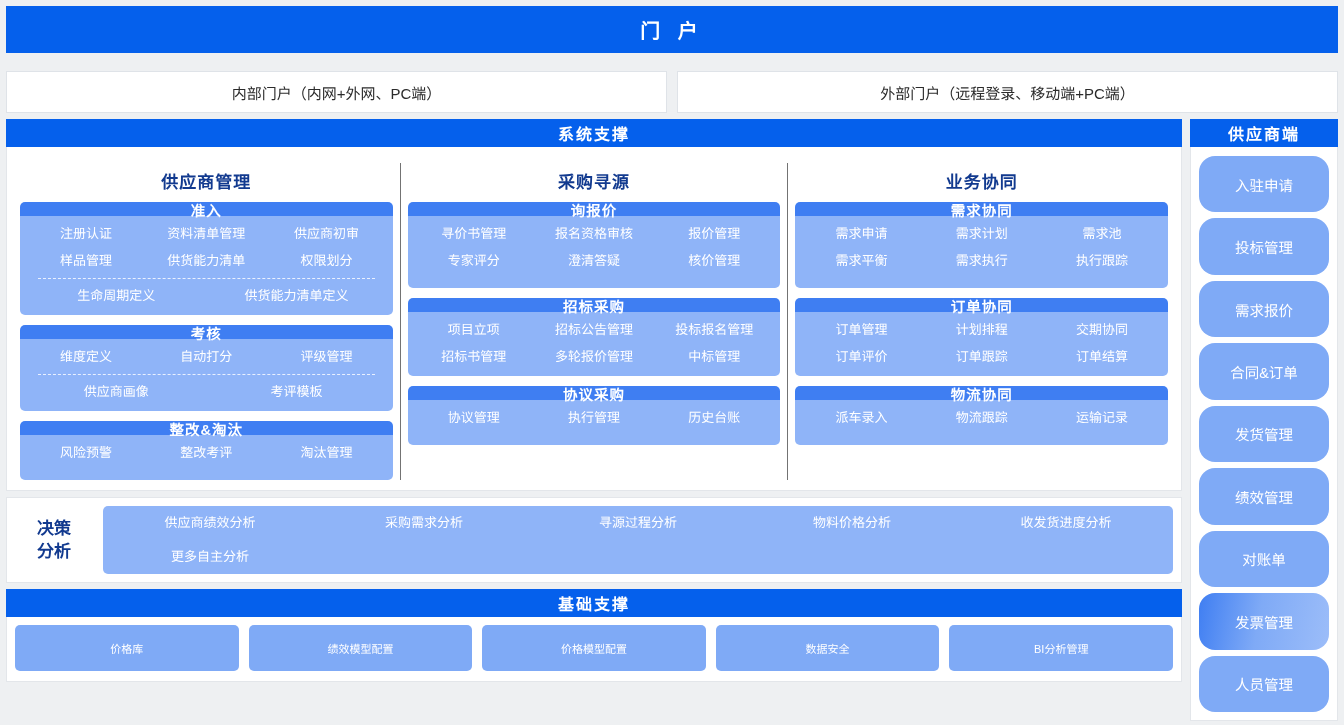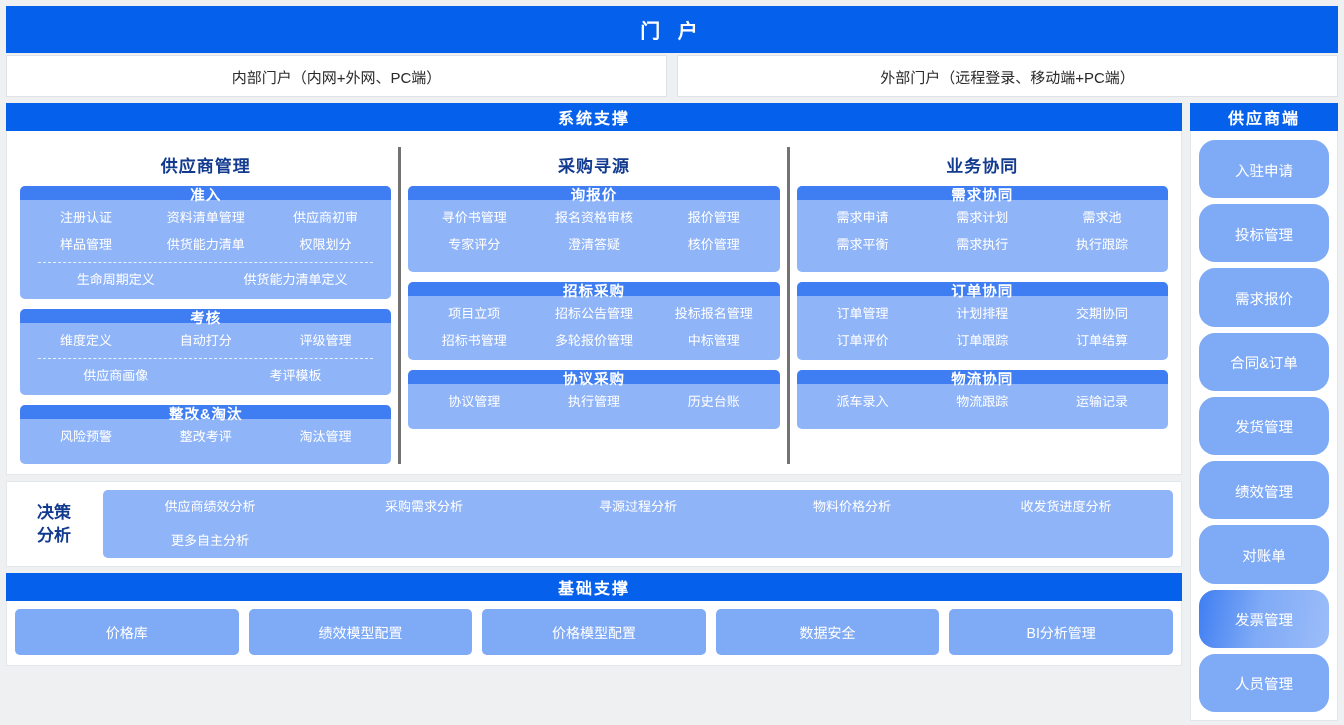--- a/index.html
+++ b/index.html
@@ -31,21 +31,21 @@
     letter-spacing: 6px;
     display: flex;
     align-items: center;
     justify-content: center;
     flex: none;
   }
 
   .portal-row {
     display: flex;
     gap: 10px;
-    margin-top: 2px;
+    margin-top: 18px;
     flex: none;
   }
   .portal-box {
     flex: 1 1 0;
     background: #ffffff;
     border: 1px solid #dfe3e8;
     height: 42px;
     display: flex;
     align-items: center;
     justify-content: center;
@@ -91,21 +91,21 @@
     padding: 16px 6px 10px 6px;
     gap: 0px;
     flex: none;
   }
   .sys-col {
     flex: 1 1 0;
     padding: 0 7px;
     min-width: 0;
     position: relative;
   }
-  .sys-col + .sys-col { border-left: 3px solid #737373; }
+  .sys-col + .sys-col { border-left: 1px solid #737373; }
 
   .col-title {
     text-align: center;
     font-size: 17px;
     font-weight: bold;
     color: #123a8f;
     padding: 5px 0 9px 0;
     letter-spacing: 1px;
   }
 
@@ -194,21 +194,21 @@
     gap: 10px;
   }
   .basic-item {
     background: #7faaf6;
     border-radius: 5px;
     height: 46px;
     display: flex;
     align-items: center;
     justify-content: center;
     color: #ffffff;
-    font-size: 14px;
+    font-size: 11px;
   }
 
   
   .side {
     width: 148px;
     flex: none;
     display: flex;
     flex-direction: column;
   }
   .side-body {

